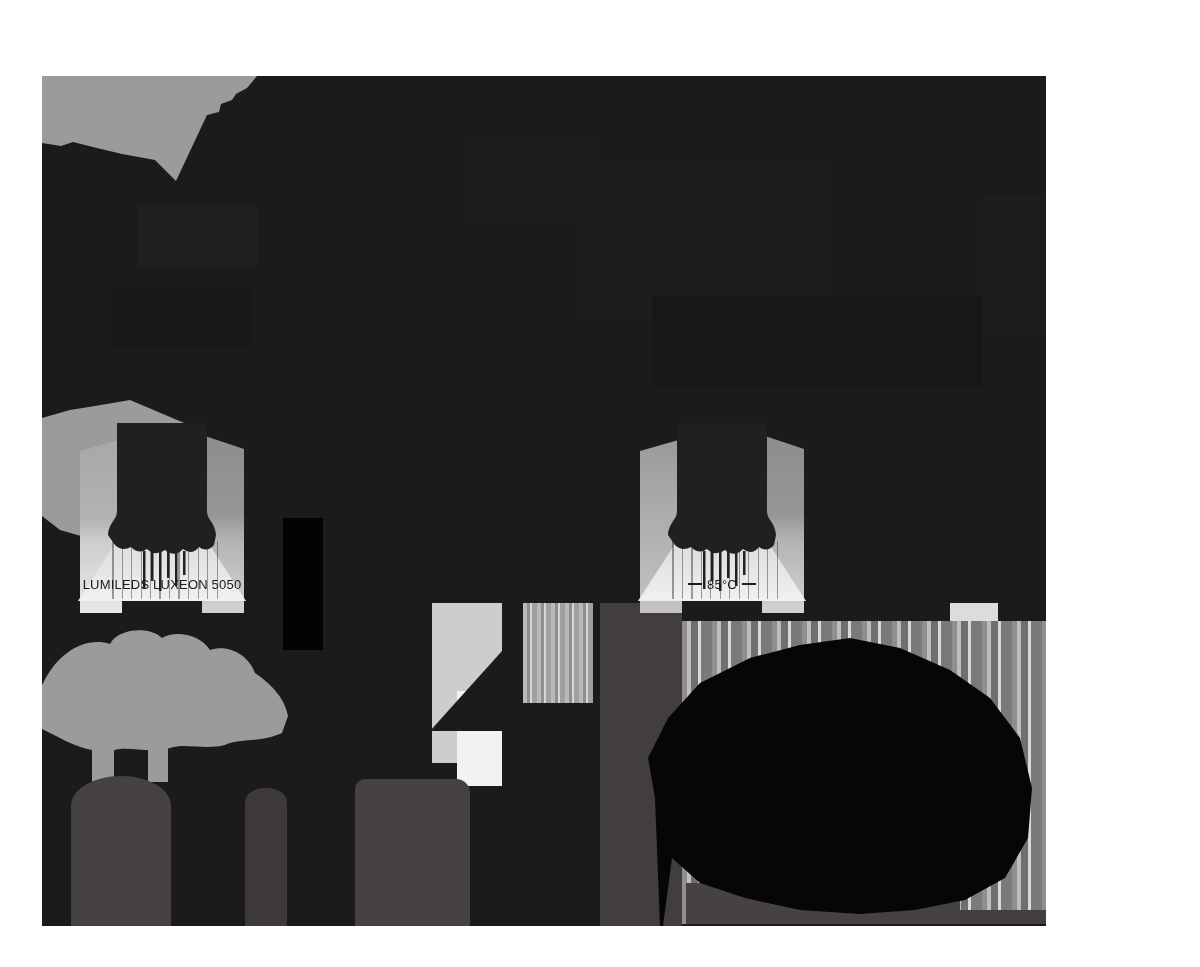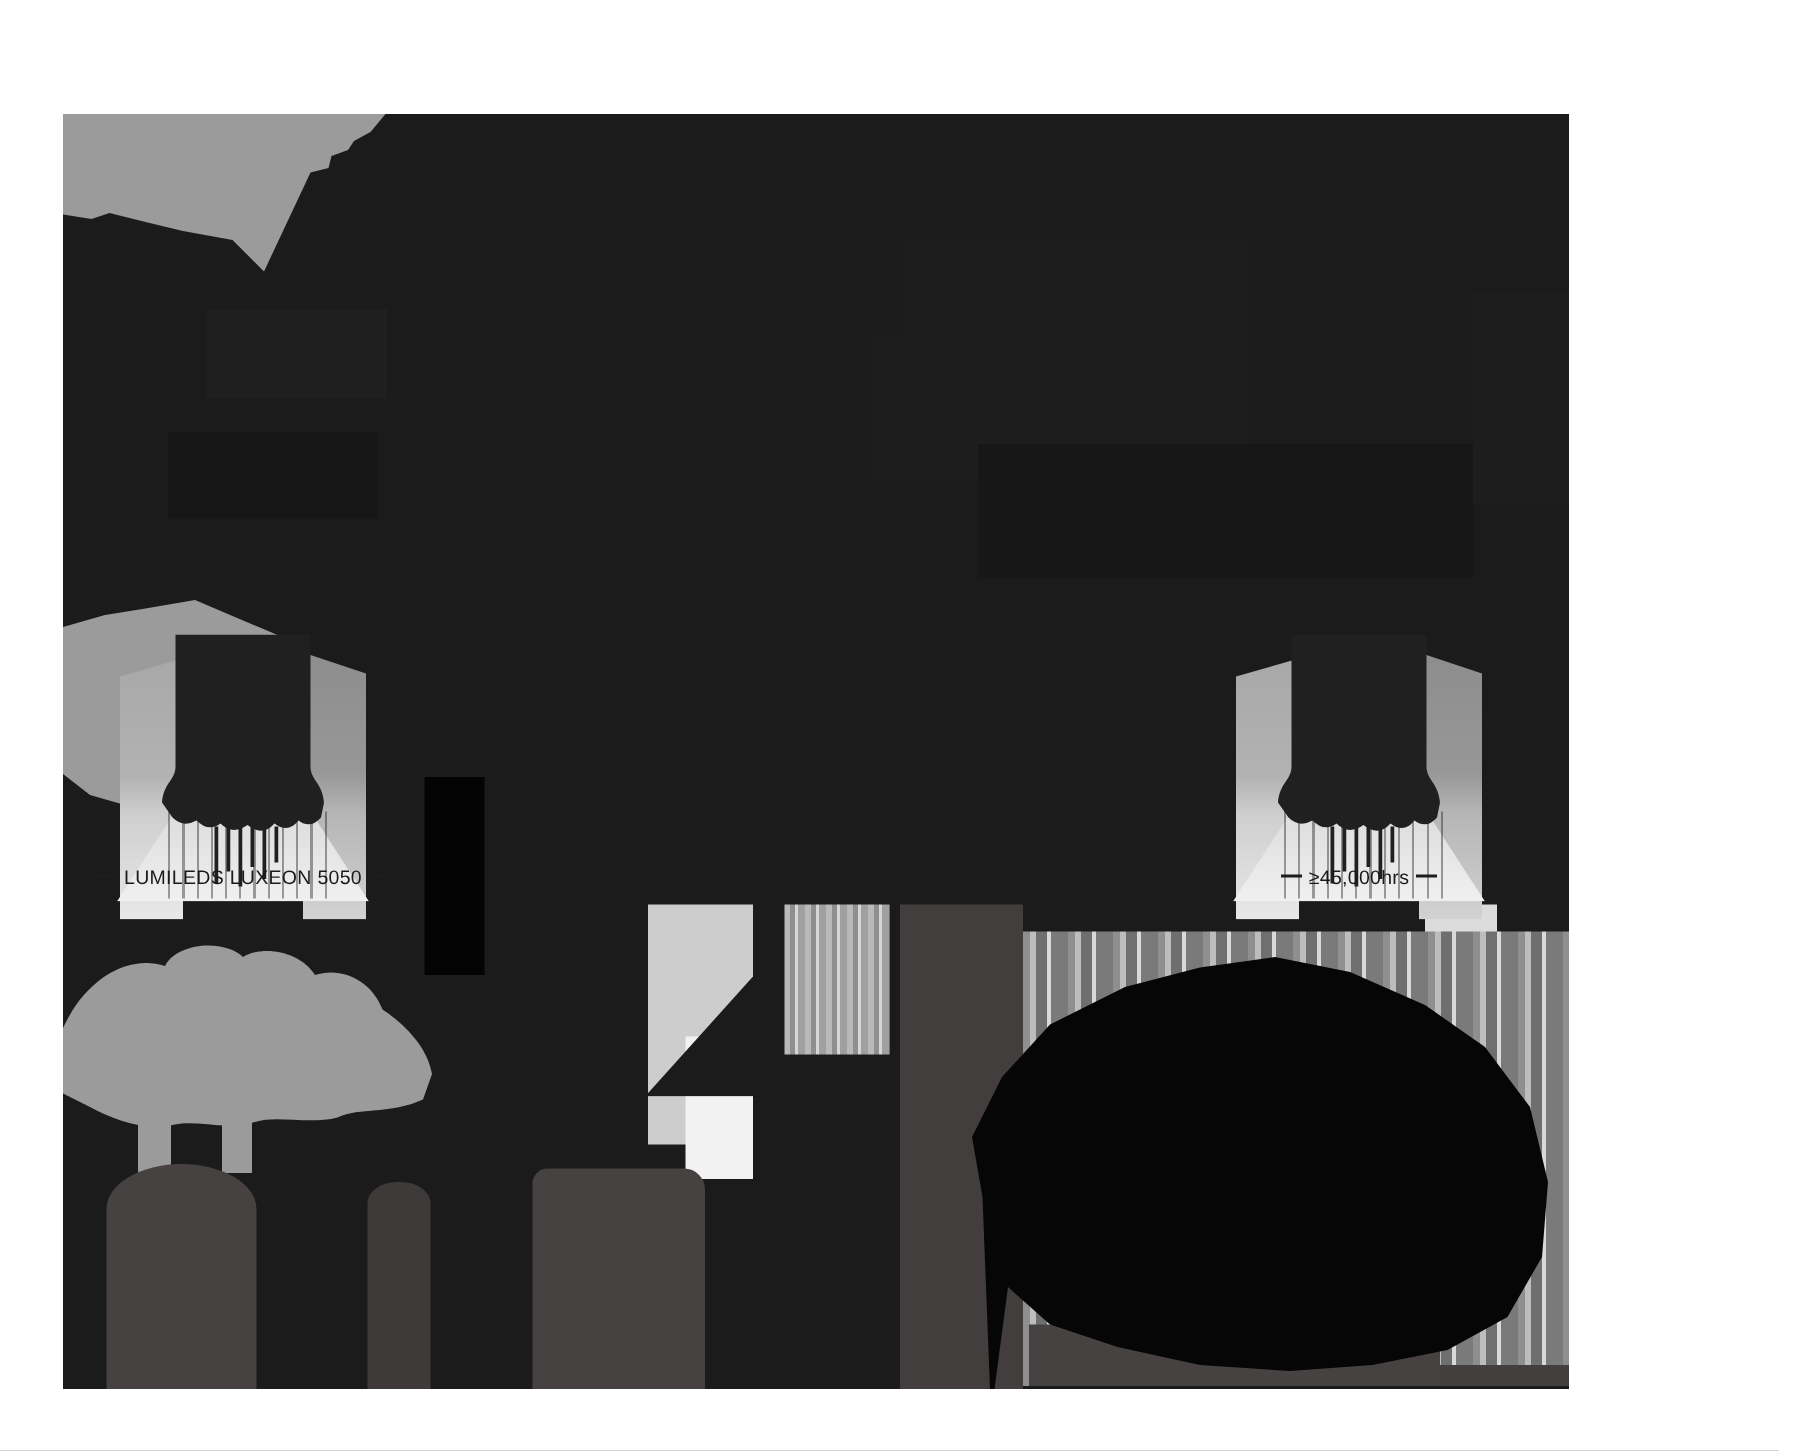--- a/index.html
+++ b/index.html
@@ -154,34 +154,34 @@
           </svg>
         <div class="spec-label">
           <span class="dash"></span>
           <span>LUMILEDS LUXEON 5050</span>
           <span class="dash"></span>
         </div>
       </div>
 
 
 
-
-      <div class="spec-cell c5">
+      <div class="spec-cell c4">
         <div class="beam left"></div>
         <div class="beam right"></div>
         <div class="cone"></div>
         <div class="rays"></div>
         <svg class="bell">
             <use href="#bell-sym"></use>
           </svg>
         <div class="spec-label">
           <span class="dash"></span>
-          <span>≥45,000hrs</span>
+          <span>85°C</span>
           <span class="dash"></span>
         </div>
       </div>
+
 
 
     </div>
 
     <div class="black-bar"></div>
   </div>
 </div>
 
 </body></html>

